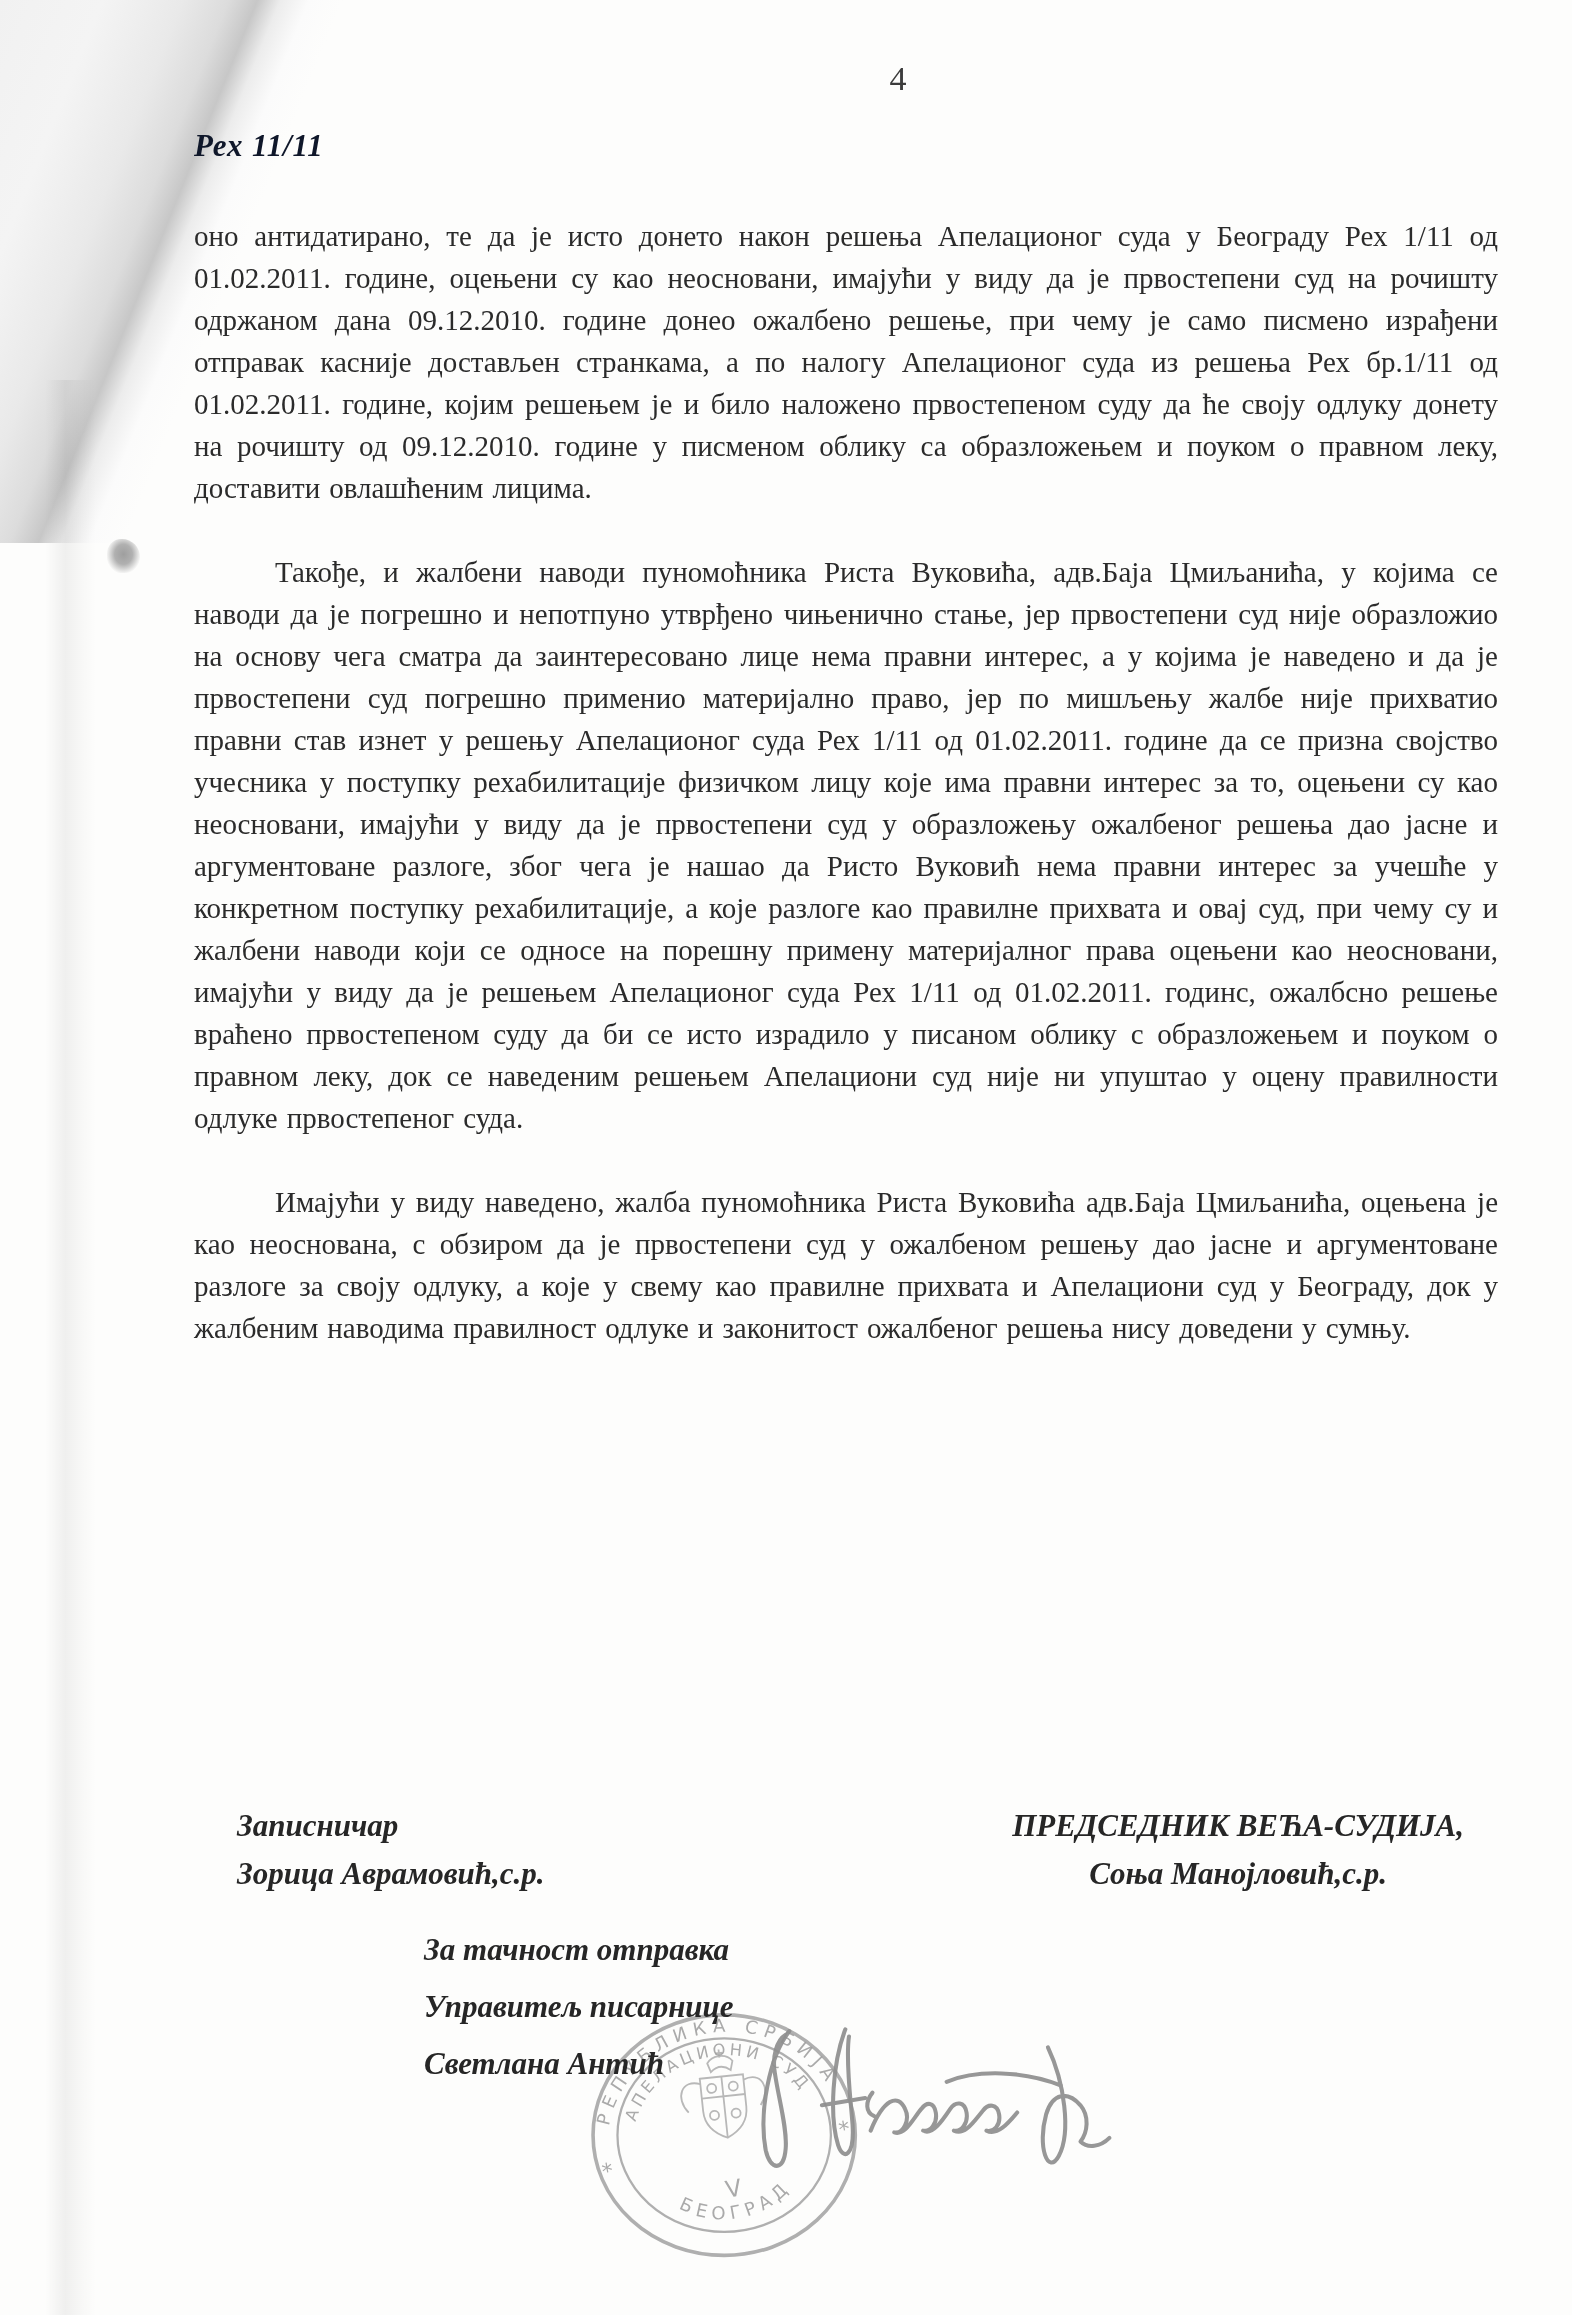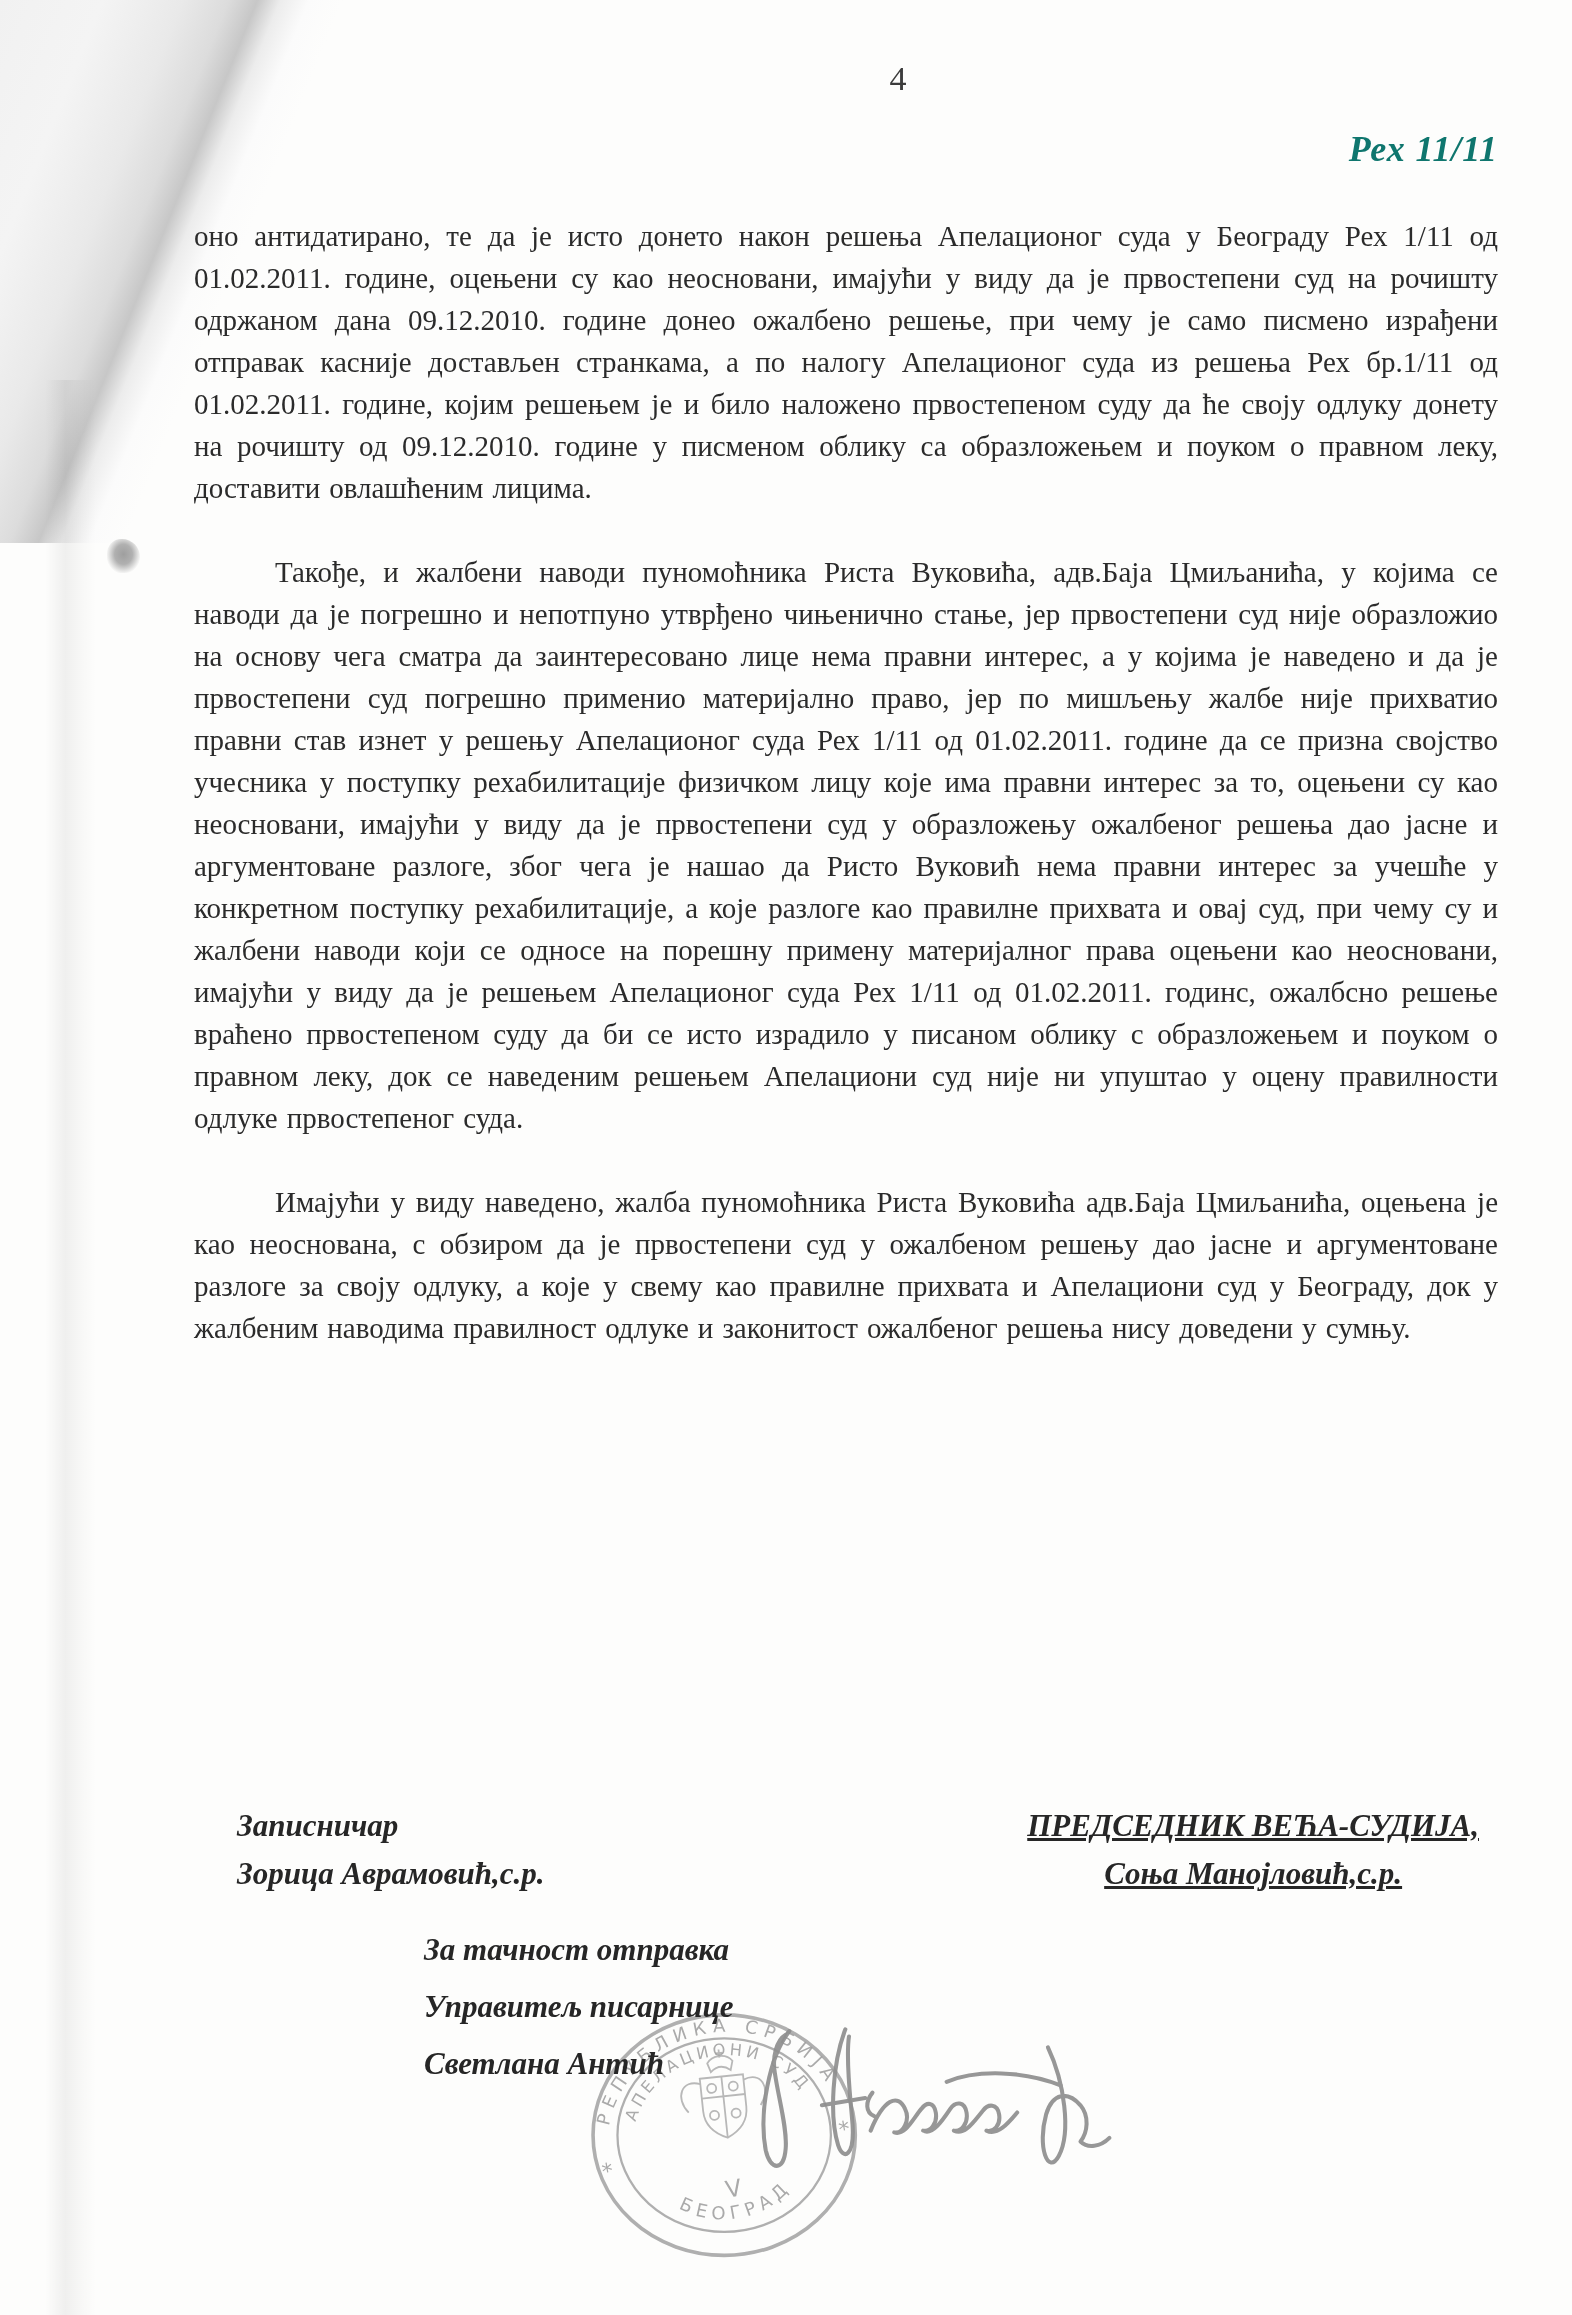--- a/index.html
+++ b/index.html
@@ -30,38 +30,38 @@
     background:radial-gradient(ellipse at 50% 45%, #8e8e8e 0%, #a3a3a3 38%,
       rgba(165,165,165,0.35) 62%, rgba(165,165,165,0) 75%);
     opacity:.85;
   }
   .page-number {
     position:absolute; top:60px; left:839px; width:118px;
     text-align:center; font-size:34px; color:#3c3c3c;
   }
   .case-ref {
     position:absolute; top:128px; left:194px; width:1304px;
-    text-align:right; font-weight:bold; font-style:italic;
-    font-size:36px; letter-spacing:0.9px; color:#0f766e;
+    text-align:left; font-weight:bold; font-style:italic;
+    font-size:31px; letter-spacing:0.9px; color:#0f172a;
   }
   .body-text {
     position:absolute; top:215px; left:194px; width:1304px;
     font-size:29px; line-height:42px; text-align:justify;
     color:#2b2b2b; word-spacing:1.8px;
   }
   .body-text p { margin:0 0 42px 0; }
   .body-text p.indent { text-indent:81px; }
   .sig-row {
     position:absolute; top:1802px; left:194px; width:1304px;
     display:flex; justify-content:space-between;
     font-weight:bold; font-style:italic; font-size:31px; line-height:48px;
     color:#262626;
   }
   .sig-left  { margin-left:43px; text-align:left;font-family:Liberation Serif, serif; }
-  .sig-right { margin-right:19px; text-align:center;text-decoration:underline; }
+  .sig-right { margin-right:34px; text-align:center; }
   .certification {
     position:absolute; top:1921px; left:424px; width:959px;
     text-align:left; font-weight:bold; font-style:italic;
     font-size:31px; line-height:57px; color:#262626;
     z-index:3;
   }
   .stamp-svg { position:absolute; left:552px; top:2004px; z-index:2; }
 </style>
 </head>
 <body>

